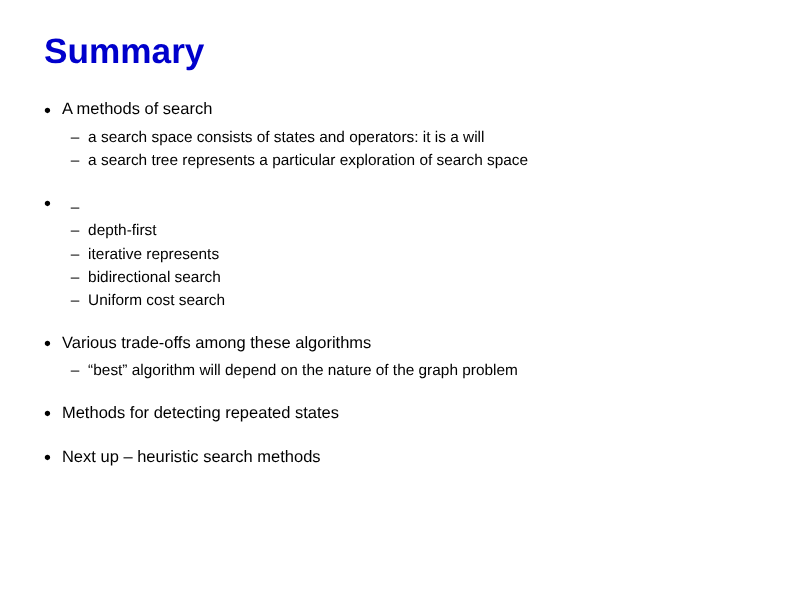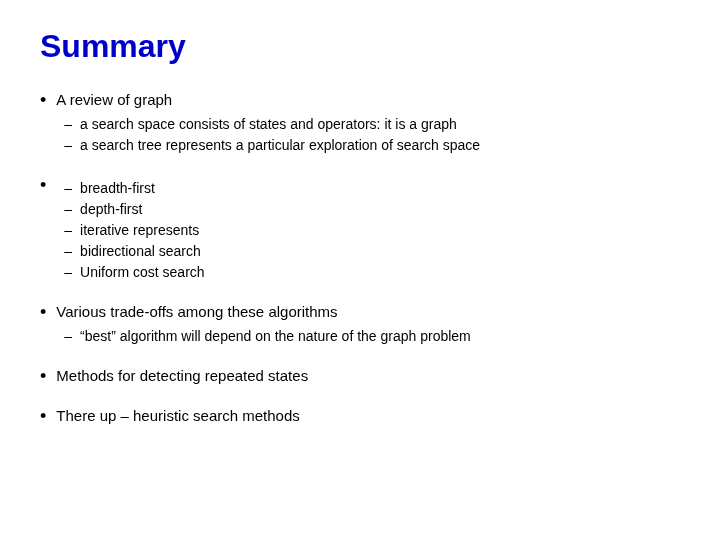--- a/index.html
+++ b/index.html
@@ -82,41 +82,40 @@
 <body>
 
 <div class="page">
   <h1 class="title">Summary</h1>
 
   <ul class="bullet-list">
 
     <li>
       <span class="bullet-dot">•</span>
       <div class="bullet-content">
-        <div class="bullet-main">A review of graph</div>
+        <div class="bullet-main">A methods of search</div>
         <ul class="sub-list">
           <li>
             <span class="sub-dash">–</span>
-            <span>a search space consists of states and operators: it is a graph</span>
+            <span>a search space consists of states and operators: it is a will</span>
           </li>
           <li>
             <span class="sub-dash">–</span>
             <span>a search tree represents a particular exploration of search space</span>
           </li>
         </ul>
       </div>
     </li>
 
     <li>
       <span class="bullet-dot">•</span>
       <div class="bullet-content">
         <ul class="sub-list">
           <li>
             <span class="sub-dash">–</span>
-            <span>breadth-first</span>
           </li>
           <li>
             <span class="sub-dash">–</span>
             <span>depth-first</span>
           </li>
           <li>
             <span class="sub-dash">–</span>
             <span>iterative represents</span>
           </li>
           <li>
@@ -147,17 +146,17 @@
     <li>
       <span class="bullet-dot">•</span>
       <div class="bullet-content">
         <div class="bullet-main">Methods for detecting repeated states</div>
       </div>
     </li>
 
     <li>
       <span class="bullet-dot">•</span>
       <div class="bullet-content">
-        <div class="bullet-main">There up – heuristic search methods</div>
+        <div class="bullet-main">Next up – heuristic search methods</div>
       </div>
     </li>
   </ul>
 </div>
 
 </body></html>

